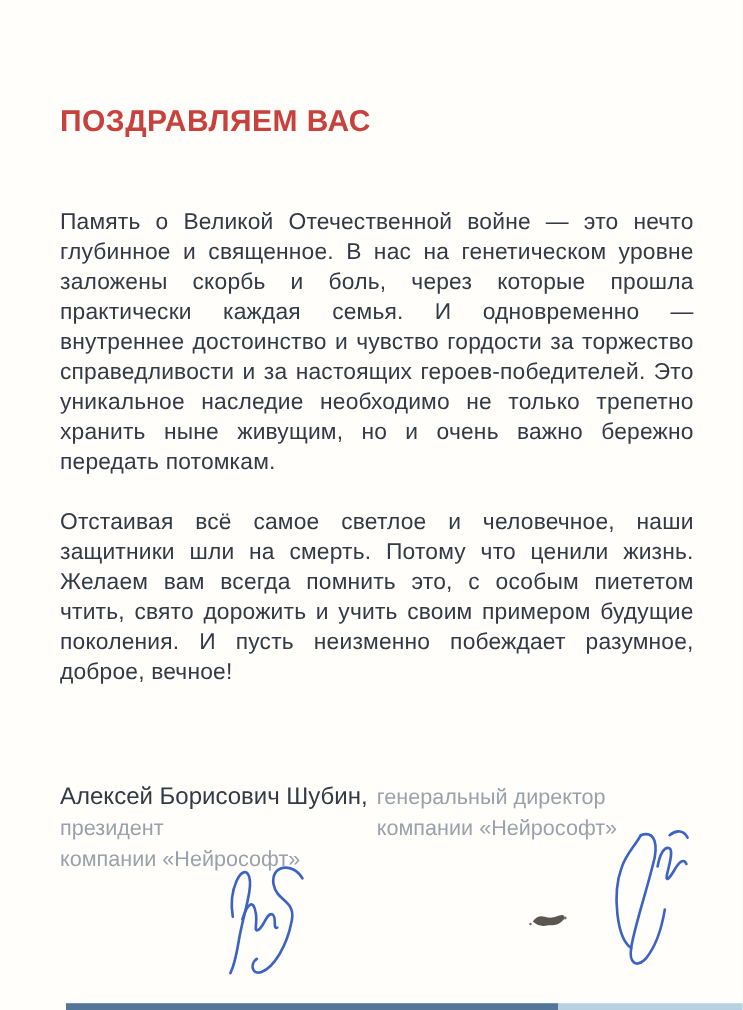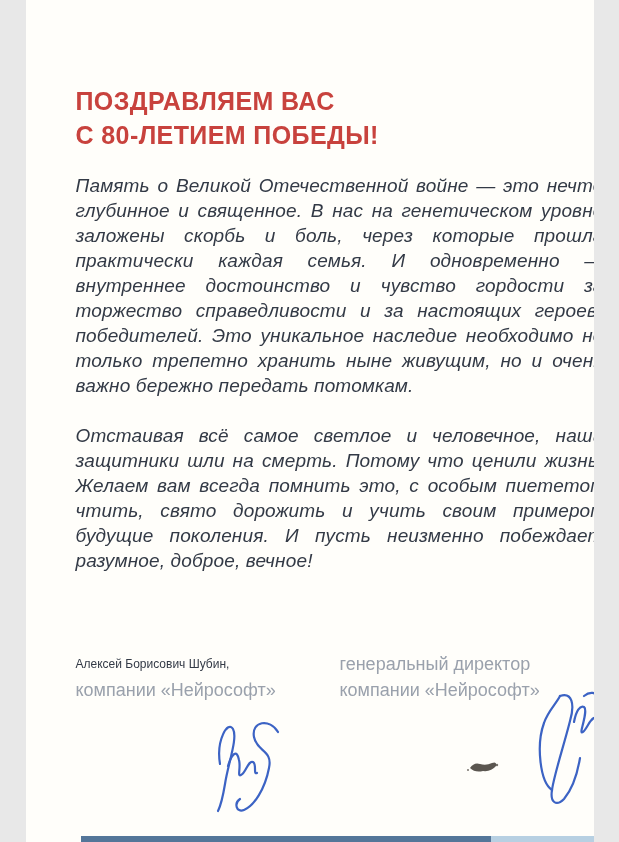--- a/index.html
+++ b/index.html
@@ -2,21 +2,21 @@
 <html lang="ru" style="--paper: #fffefa; --heading_red: #c8423d; --body_text: #333a46; --muted_gray: #9aa1ac; --ink_blue: #3c63c4; --footer_dark: #547699; --footer_light: #b7d0e2; --blot_dark: #3e3831;"><head>
 <meta charset="utf-8">
 <style>
   html,body{margin:0;padding:0;}
   body{
     background:#e8e8e8;
     font-family:"Liberation Sans", sans-serif;
   }
   .page{
     position:relative;
-    width:568px;
+    width:619px;
     height:842px;
     margin:0 auto;
     background:var(--paper,#fffefa);
     overflow:hidden;
   }
   .heading{
     position:absolute;
     left:50px; top:84px;
     color:var(--heading_red,#c8423d);
     font-size:25px;
@@ -25,40 +25,39 @@
     letter-spacing:0.4px;
   }
   .body-copy{
     position:absolute;
     left:50px; top:173px;
     width:528px;
     color:var(--body_text,#333a46);
     font-size:19px;
     line-height:25px;
     letter-spacing:0.15px;
-    font-style:italic;
   }
   .body-copy p{
     margin:0 0 25px 0;
     text-align:justify;
   }
   .body-copy p.closing{
     text-align:left;
     margin:0;
   }
   .signatories{
     position:absolute;
     left:50px; top:651px;
     width:528px;
     display:flex;
   }
   .signatory{width:265px;}
   .signatory .name{
     color:var(--body_text,#333a46);
-    font-size:12px;
+    font-size:20px;
     line-height:26px;
   }
   .signatory .role{
     color:var(--muted_gray,#9aa1ac);
     font-size:18px;
     line-height:26px;
   }
   .sig{position:absolute;}
   .sig path{
     fill:none;
@@ -72,31 +71,31 @@
   .footer-bar.dark{left:55px;width:410px;background:var(--footer_dark,#547699);}
   .footer-bar.light{left:465px;width:154px;background:var(--footer_light,#b7d0e2);}
 </style>
 </head>
 <body>
 
 <div class="page">
 
   <div class="heading">
     <div>ПОЗДРАВЛЯЕМ ВАС</div>
-    <div>С 80-ЛЕТИЕМ ПОБЕДЫ!</div>
   </div>
 
   <div class="body-copy">
     <p>Память о Великой Отечественной войне — это нечто глубинное и священное. В нас на генетическом уровне заложены скорбь и боль, через которые прошла практически каждая семья. И одновременно — внутреннее достоинство и чувство гордости за торжество справедливости и за настоящих героев-победителей. Это уникальное наследие необходимо не только трепетно хранить ныне живущим, но и очень важно бережно передать потомкам.</p>
     <p>Отстаивая всё самое светлое и человечное, наши защитники шли на смерть. Потому что ценили жизнь. Желаем вам всегда помнить это, с особым пиететом чтить, свято дорожить и учить своим примером будущие поколения. И пусть неизменно побеждает разумное, доброе, вечное!</p>
   </div>
 
   <div class="signatories">
     <div class="signatory">
       <div class="name">Алексей Борисович Шубин,</div>
+      <div class="role">президент</div>
       <div class="role">компании «Нейрософт»</div>
     </div>
     <div class="signatory">
       <div class="role">генеральный директор</div>
       <div class="role">компании «Нейрософт»</div>
     </div>
   </div>
 
   <svg class="sig" style="left:180px;top:712px;" width="90" height="102" viewBox="0 0 90 102" aria-hidden="true">
     <path d="M14 52 C10 28 22 8 27 17 C32 26 22 52 19 72 C17 84 15 93 12 99"></path>

